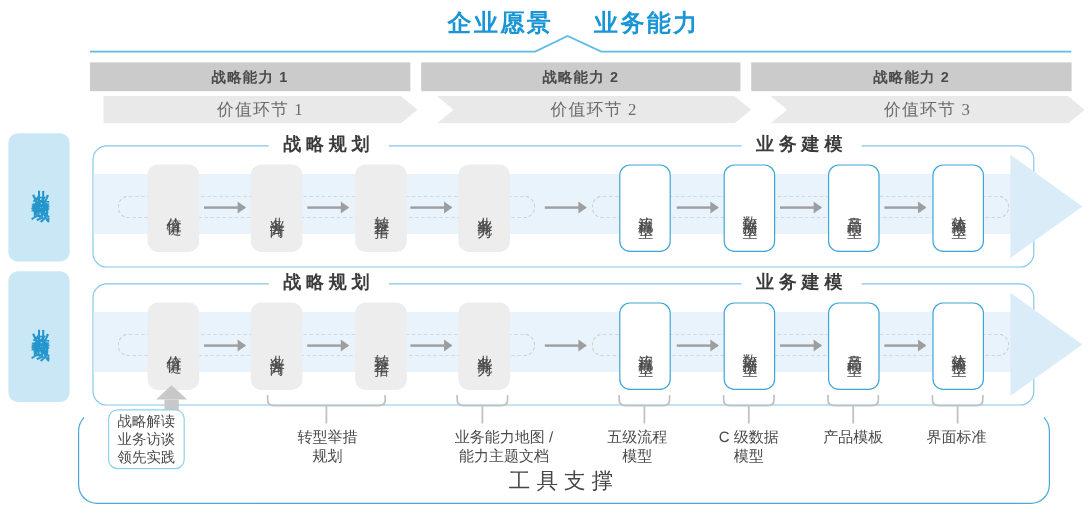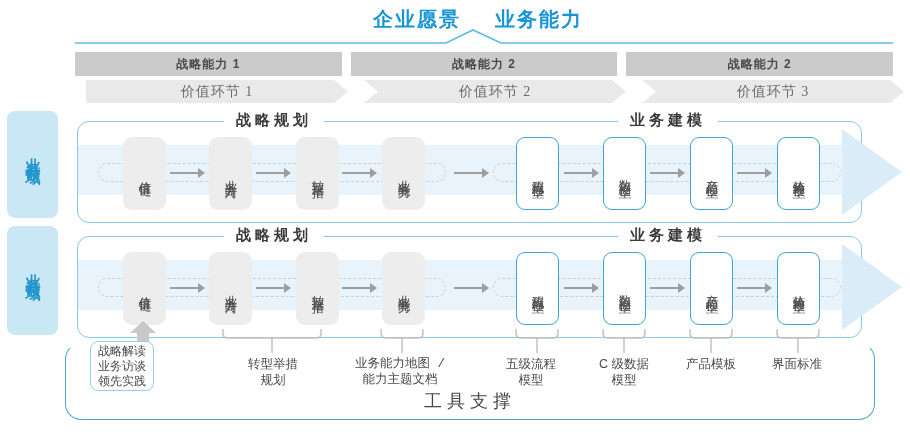--- a/index.html
+++ b/index.html
@@ -75,21 +75,21 @@
   .tool-label { position:absolute; left:0; right:0; bottom:6px; text-align:center;
                 font-size:18px; font-weight:normal; color:#474747; letter-spacing:5px; }
 
   
   .practice-box { position:absolute; left:90px; top:341px; width:64px; height:50px; background:#fff;
                   border:1.5px solid #8ed1ec; border-radius:8px; z-index:6;
                   display:flex; align-items:center; justify-content:center; text-align:center;
                   font-size:12px; color:#4a4a4a; line-height:15px; white-space:pre-line; }
   .ann { position:absolute; top:356px; width:120px; text-align:center; z-index:6;
          font-size:12.5px; color:#4a4a4a; line-height:16px; white-space:pre-line; }
-  .ann-macro{left:213px;} .ann-capmap{left:340px;font-family:Liberation Mono, monospace;} .ann-process{left:471px;}
+  .ann-macro{left:213px;} .ann-capmap{left:360px;} .ann-process{left:471px;}
   .ann-data{left:564px;} .ann-product{left:651px;} .ann-ui{left:737px;}
 </style>
 </head>
 <body>
 
 <div class="canvas">
 
   <div class="title-row">
     <span>企业愿景</span>
     <span>业务能力</span>

